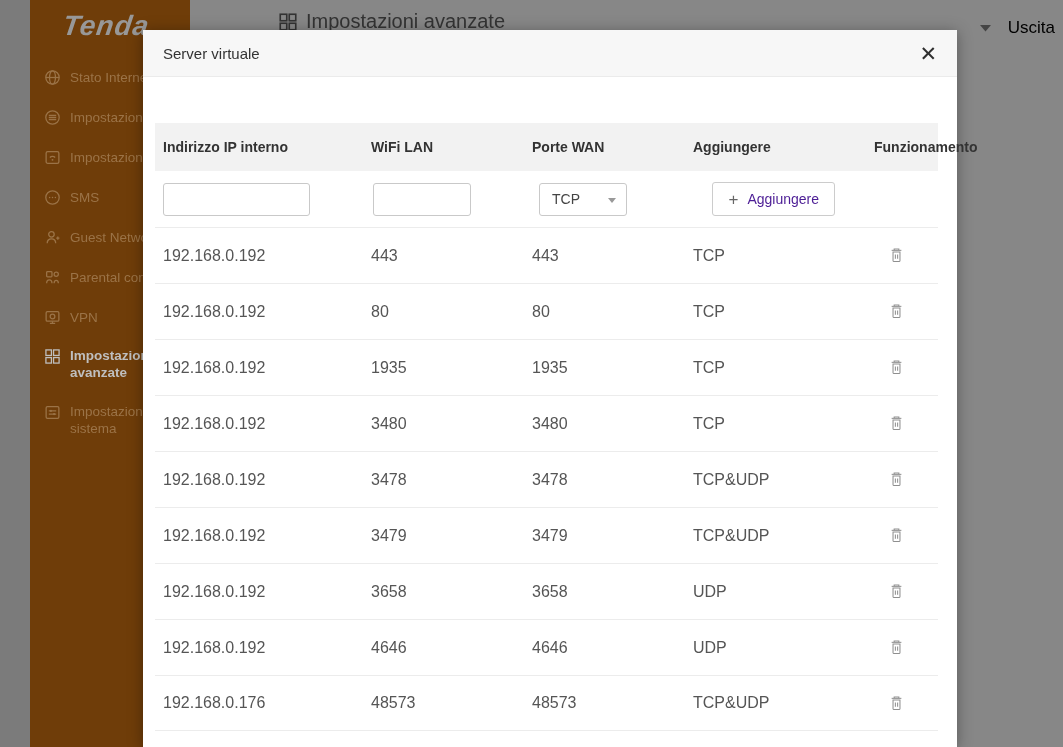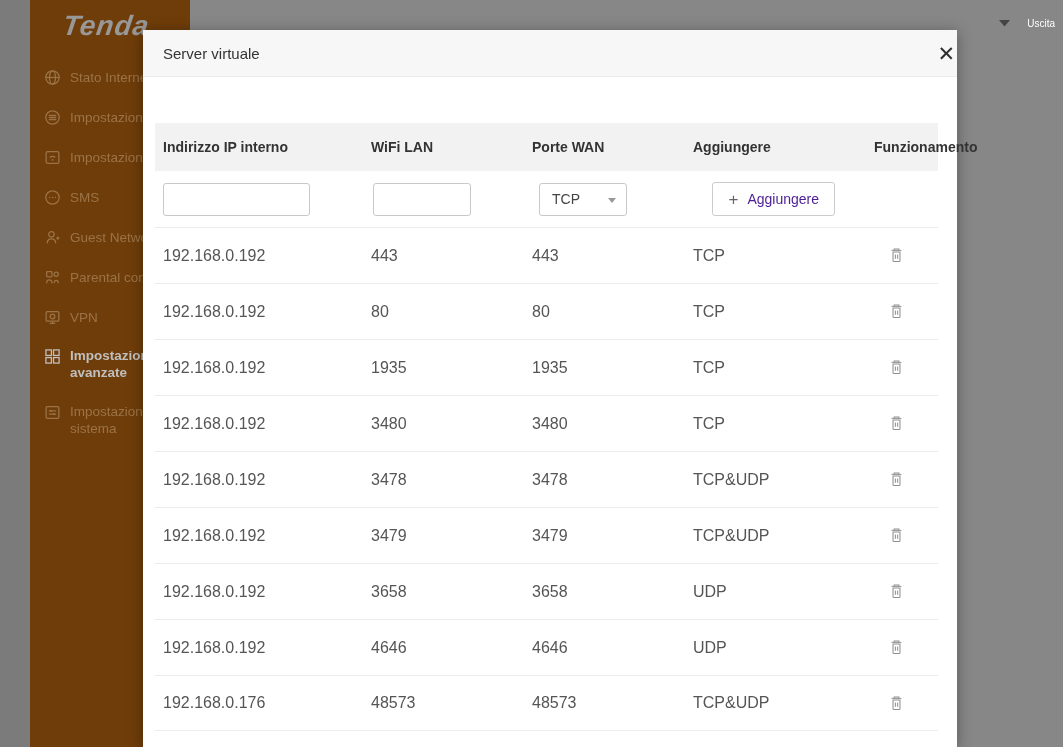--- a/index.html
+++ b/index.html
@@ -29,27 +29,27 @@
   .nicon svg{width:17px;height:17px;stroke:currentColor;fill:none;stroke-width:1.2;}
   .nlabel span{display:block;line-height:17px;}
   .nav li.two .nicon{margin-top:1px;}
 
   .main{position:absolute;left:190px;top:0;right:0;height:100%;background:var(--backdrop-bg);z-index:2;}
   .page-title{position:absolute;left:88px;top:10px;display:flex;align-items:center;gap:8px;
               font-size:20px;color:#333;white-space:nowrap;}
   .ticon svg{width:20px;height:20px;stroke:#333;fill:none;stroke-width:1.3;display:block;}
   .user-menu{position:absolute;top:18px;right:8px;display:flex;align-items:center;gap:17px;}
   .caret svg{display:block;}
-  .logout{font-size:10px;color:#ffffff;cursor:pointer;}
+  .logout{font-size:17px;color:#000000;cursor:pointer;}
 
   
   .modal{position:absolute;left:143px;top:30px;width:814px;height:717px;background:#fff;z-index:10;
          box-shadow:0 2px 14px rgba(0,0,0,0.35);}
   .modal-header{height:47px;background:var(--modal-header-bg);border-bottom:1px solid #ebebeb;
-                display:flex;align-items:center;padding:0 2px 0 20px;}
+                display:flex;align-items:center;padding:0 20px 0 20px;}
   .modal-header h2{font-size:15px;font-weight:normal;color:#333;}
   .close{margin-left:auto;font-size:21px;color:#2f2f2f;cursor:pointer;line-height:1;}
 
   .modal-body{padding:46px 19px 0 12px;}
   .t-row{display:grid;grid-template-columns:192px 145px 145px 165px 1fr;align-items:center;gap:16px;}
   .t-head{height:48px;background:var(--table-header-bg);font-size:14px;font-weight:bold;color:#333;}
   .t-head .hcell{padding-left:8px;}
   .t-head .hcell:last-child{text-align:left;padding-right:19px;}
 
   .t-form{height:56px;}
@@ -195,20 +195,31 @@
       </span>
       <span class="nlabel">
         <span>Impostazioni</span>
         <span>sistema</span>
       </span>
     </li>
   </ul>
 </aside>
 
 <div class="main">
+  <div class="page-title">
+    <span class="ticon">
+      <svg viewBox="0 0 16 16">
+          <rect x="1.8" y="1.8" width="5.2" height="5.2"></rect>
+          <rect x="9" y="1.8" width="5.2" height="5.2"></rect>
+          <rect x="1.8" y="9" width="5.2" height="5.2"></rect>
+          <rect x="9" y="9" width="5.2" height="5.2"></rect>
+        </svg>
+    </span>
+    <span>Impostazioni avanzate</span>
+  </div>
   <div class="user-menu">
     <span class="caret">
       <svg width="11" height="7" viewBox="0 0 11 7">
           <polygon points="0,0 11,0 5.5,6.5" fill="#454545"></polygon>
         </svg>
     </span>
     <span class="logout">Uscita</span>
   </div>
 </div>
 

